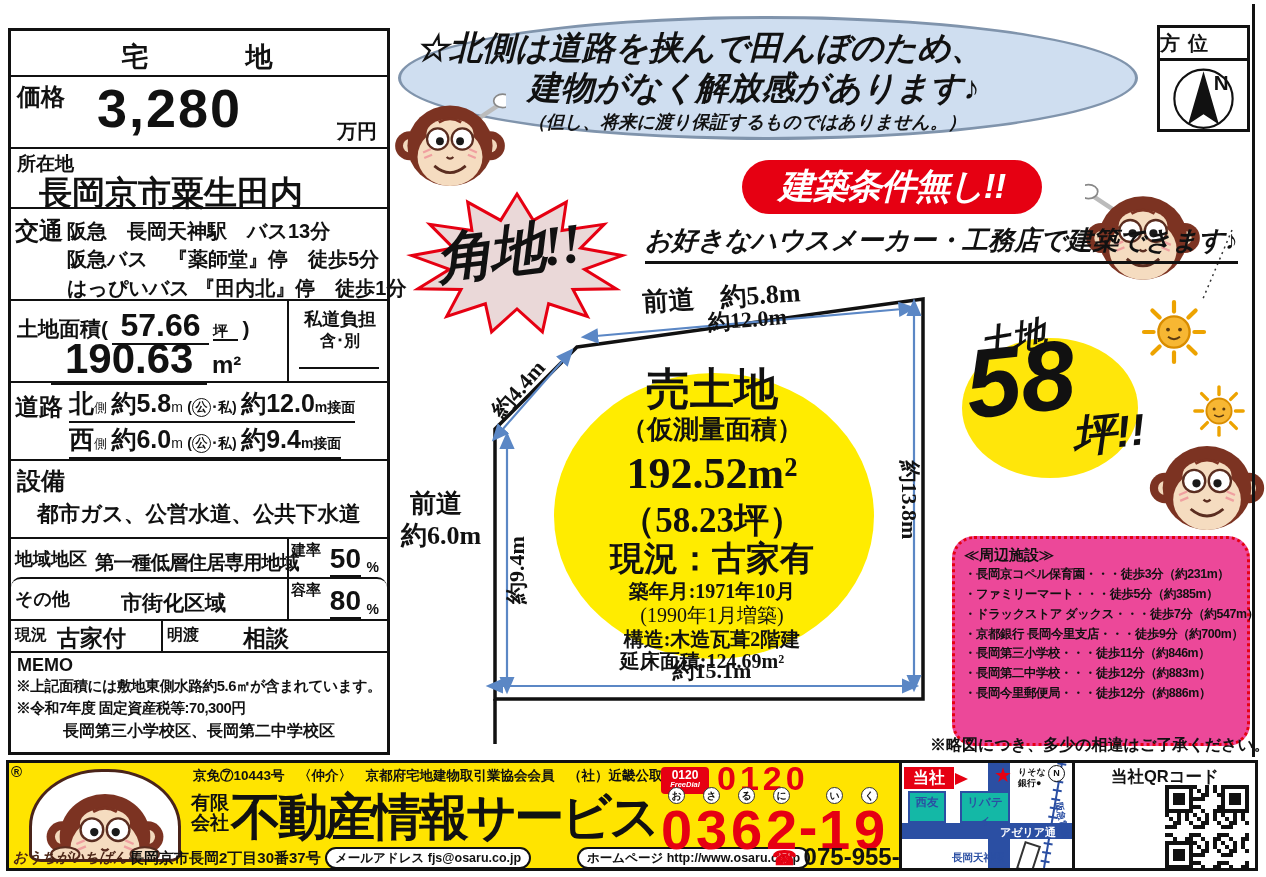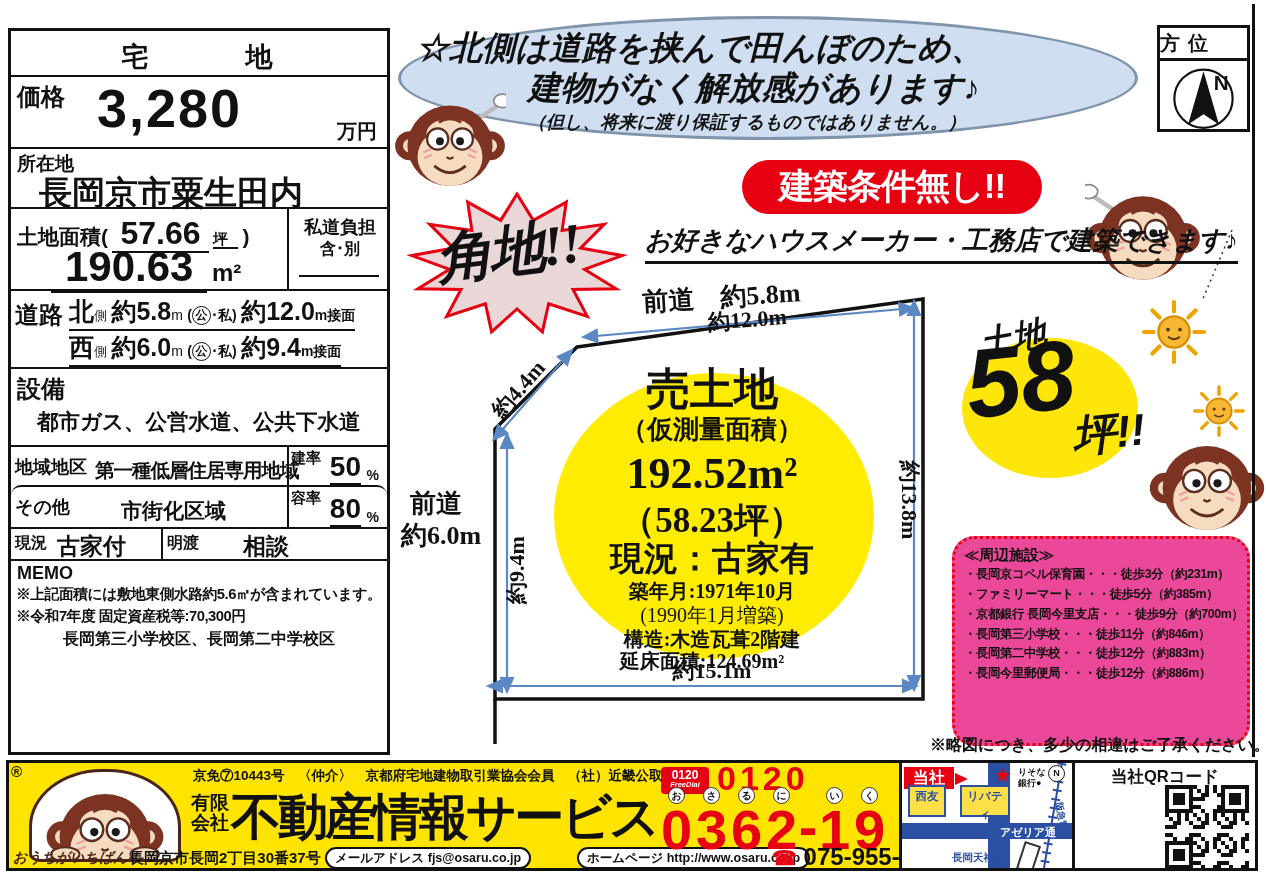--- a/index.html
+++ b/index.html
@@ -31,21 +31,21 @@
   .bubble{position:absolute;left:398px;top:16px;width:740px;height:124px;background:#cfdef0;
           border:3px solid #8094ac;border-radius:50%;box-sizing:border-box;}
   .bub1{position:absolute;left:416px;top:26px;font-size:33px;font-weight:bold;font-style:italic;white-space:nowrap;}
   .bub2{position:absolute;left:528px;top:66px;font-size:33px;font-weight:bold;font-style:italic;white-space:nowrap;}
   .bub3{position:absolute;left:528px;top:110px;font-size:18px;font-weight:bold;font-style:italic;white-space:nowrap;}
   
   .houi{position:absolute;left:1157px;top:25px;width:93px;height:107px;border:3px solid #111;box-sizing:border-box;background:#fff;}
   .houi-t{height:28px;border-bottom:3px solid #111;font-size:20px;font-weight:bold;letter-spacing:8px;padding-top:2px;}
   
   .kenchiku{position:absolute;left:742px;top:160px;width:300px;height:54px;background:#e60012;border-radius:27px;
-            color:#fff;font-size:35px;font-weight:bold;text-align:center;line-height:52px;letter-spacing:-1px;}
+            color:#fff;font-size:35px;font-weight:bold;font-style:italic;text-align:center;line-height:52px;letter-spacing:-1px;}
   .builder{position:absolute;left:645px;top:223px;font-size:26px;font-weight:bold;font-style:italic;
            border-bottom:3px solid #111;padding-bottom:3px;white-space:nowrap;}
   .kadochi-txt{position:absolute;left:436px;top:214px;font-size:56px;font-weight:bold;font-style:italic;
                font-family:"Liberation Serif",serif;transform:rotate(-7deg);letter-spacing:-3px;}
   .land58-e{position:absolute;left:962px;top:338px;width:176px;height:140px;background:#ffe60a;border-radius:50%;}
   .land58-p{position:absolute;left:978px;top:316px;font-size:34px;font-weight:bold;font-style:italic;transform:rotate(-10deg);}
   .land58-n{position:absolute;left:966px;top:330px;font-size:98px;line-height:1;font-weight:bold;font-style:italic;transform:rotate(-6deg);}
   .land58-s{position:absolute;left:1072px;top:404px;font-size:44px;font-weight:bold;font-style:italic;transform:rotate(-6deg);white-space:nowrap;}
   
   .surr{position:absolute;left:952px;top:536px;width:298px;height:210px;border:3px dotted #e60012;border-radius:22px;
@@ -82,21 +82,21 @@
   .ph2 .tel{color:#e60012;font-size:20px;}
   
   .mroadv{position:absolute;left:86px;top:0;width:22px;height:105px;background:#2b4fa3;}
   .mroadh{position:absolute;left:0;top:60px;width:170px;height:16px;background:#2b4fa3;}
   .mtousha{position:absolute;left:2px;top:4px;width:50px;height:22px;background:#e60012;color:#fff;
            font-size:16px;font-weight:bold;text-align:center;line-height:22px;}
   .marrow{position:absolute;left:53px;top:10px;width:0;height:0;border-left:13px solid #e60012;
           border-top:6px solid transparent;border-bottom:6px solid transparent;}
   .mstar{position:absolute;left:92px;top:0px;color:#e60012;font-size:20px;}
   .mbank{position:absolute;left:116px;top:4px;font-size:9px;font-weight:bold;line-height:1.2;}
-  .mbox{position:absolute;top:22px;height:32px;background:#fde047;border:2px solid #2b4fa3;color:#2b4fa3;
+  .mbox{position:absolute;top:28px;height:32px;background:#14b8a6;border:2px solid #2b4fa3;color:#2b4fa3;
         font-size:11.5px;font-weight:bold;text-align:center;line-height:18px;box-sizing:border-box;}
   .mazeria{position:absolute;left:98px;top:62px;color:#fff;font-size:11px;font-weight:bold;white-space:nowrap;}
   .msta{position:absolute;left:50px;top:88px;color:#2b4fa3;font-size:10.5px;font-weight:bold;white-space:nowrap;}
   .mstash{position:absolute;left:118px;top:80px;width:13px;height:25px;background:#fff;border:2px solid #333;transform:rotate(18deg);}
   .mcompass{position:absolute;left:146px;top:2px;width:15px;height:15px;border:1.5px solid #111;border-radius:50%;
             font-size:9px;font-weight:bold;text-align:center;line-height:15px;background:#fff;}
   .qr-label{position:absolute;left:0;top:3px;width:100%;text-align:center;font-size:16.5px;font-weight:bold;}
   
   .rborder{position:absolute;left:1252px;top:4px;height:753px;border-left:3px solid #111;}
   .dim{font:600 22px "Liberation Serif",serif;fill:#111;}
@@ -153,20 +153,28 @@
       <span class="lbl" style="left:6px;top:4px;font-size:24px;">価格</span>
       <span class="abs" style="left:86px;top:0px;font-size:54px;font-weight:bold;letter-spacing:2px;">3,280</span>
       <span class="abs" style="right:10px;bottom:2px;font-size:20px;font-weight:bold;">万円</span>
     </div>
 
     <div class="row r-loc">
       <span class="lbl" style="left:6px;top:2px;font-size:19px;">所在地</span>
       <span class="abs" style="left:28px;top:22px;font-size:33px;font-weight:bold;">長岡京市粟生田内</span>
     </div>
 
+    <div class="row r-trans">
+      <span class="lbl" style="left:4px;top:6px;font-size:24px;">交通</span>
+      <div class="abs" style="left:56px;top:8px;font-size:20px;font-weight:bold;line-height:1.42;white-space:nowrap;">
+        <div>阪急　長岡天神駅　バス13分</div>
+        <div>阪急バス　『薬師堂』停　徒歩5分</div>
+        <div>はっぴいバス 『田内北』停　徒歩1分</div>
+      </div>
+    </div>
 
     <div class="row r-land">
       <div class="vdiv" style="left:276px;"></div>
       <div class="abs" style="left:6px;top:6px;white-space:nowrap;">
         <span style="font-size:21px;font-weight:bold;">土地面積(</span>
         <span class="u2" style="font-size:32px;font-weight:bold;padding:0 8px;">57.66</span>
         <span class="u2" style="font-size:15px;font-weight:bold;padding-right:10px;">坪</span>
         <span style="font-size:21px;font-weight:bold;">)</span>
       </div>
       <div class="abs" style="left:40px;top:34px;white-space:nowrap;">
@@ -322,20 +330,21 @@
       <text x="712" y="622" font-size="20">(1990年1月増築)</text>
       <text x="712" y="646" font-size="20" font-weight="bold">構造:木造瓦葺2階建</text>
       <text x="702" y="668" font-size="20" font-weight="bold">延床面積:124.69m²</text>
     </g>
   </svg>
 
   <div class="surr">
     <div class="surr-t">≪周辺施設≫</div>
     <div class="surr-i">・長岡京コペル保育園・・・徒歩3分（約231m）</div>
     <div class="surr-i">・ファミリーマート・・・徒歩5分（約385m）</div>
+    <div class="surr-i">・ドラックストア ダックス・・・徒歩7分（約547m）</div>
     <div class="surr-i">・京都銀行 長岡今里支店・・・徒歩9分（約700m）</div>
     <div class="surr-i">・長岡第三小学校・・・徒歩11分（約846m）</div>
     <div class="surr-i">・長岡第二中学校・・・徒歩12分（約883m）</div>
     <div class="surr-i">・長岡今里郵便局・・・徒歩12分（約886m）</div>
   </div>
   <div class="sketchnote">※略図につき、多少の相違はご了承ください。</div>
 
   <div class="footer">
     <div class="f-yellow">
       <span class="abs" style="left:2px;top:0;font-size:15px;font-weight:bold;">®</span>

